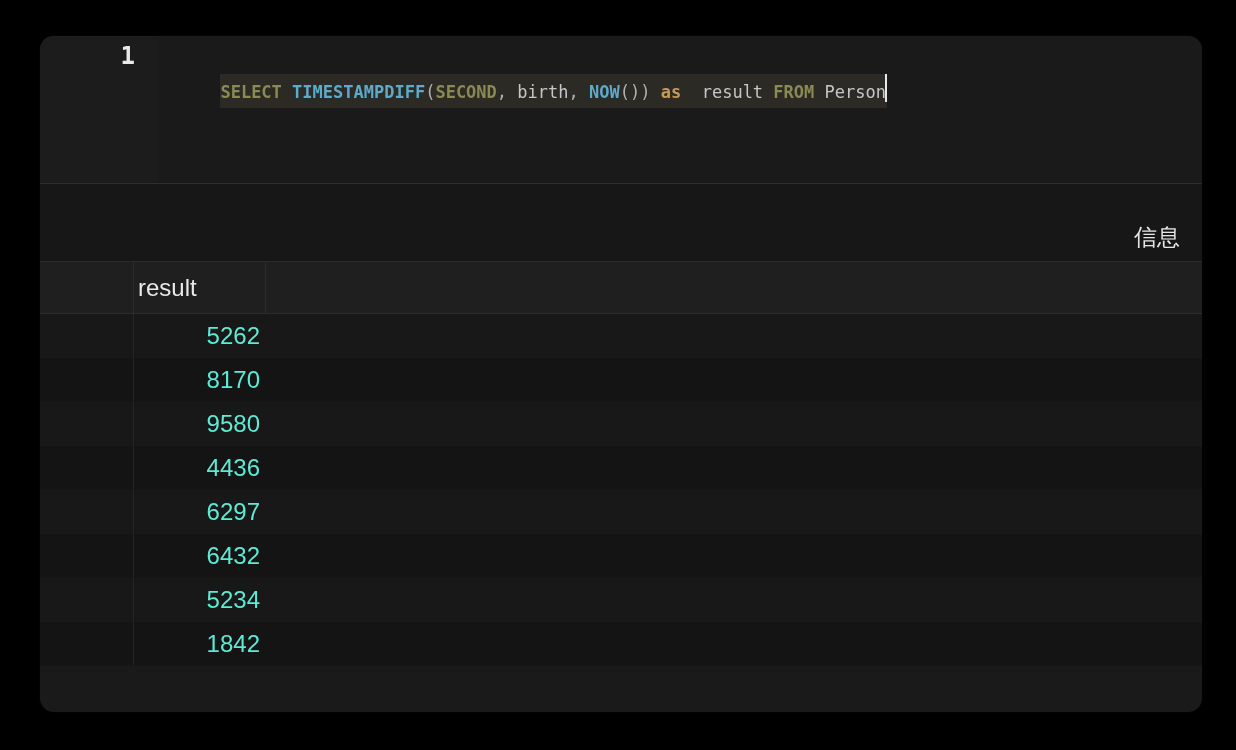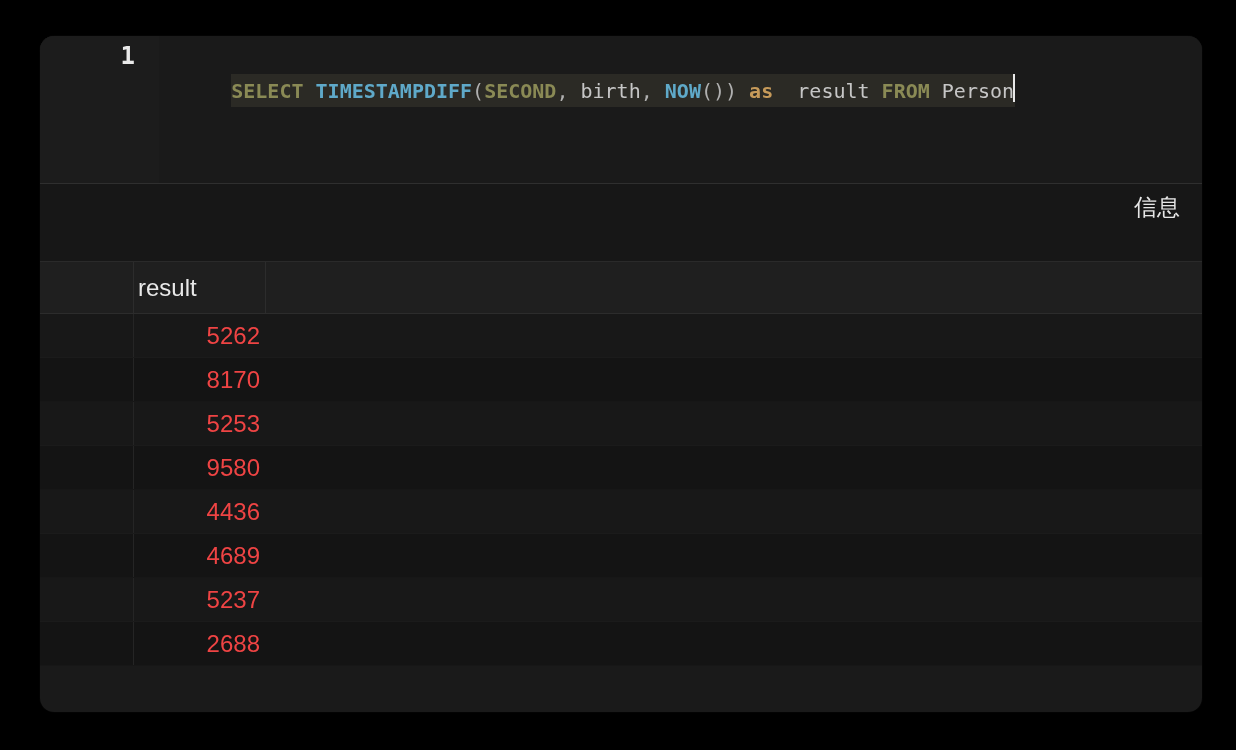--- a/index.html
+++ b/index.html
@@ -38,21 +38,21 @@
     font-size: 24px;
     font-weight: 600;
     color: #e9e9e9;
     user-select: none;
     background: #1c1c1c;
   }
   .code {
     flex: 1;
     padding-top: 6px;
     font-family: Menlo, Consolas, "DejaVu Sans Mono", monospace;
-    font-size: 20px;
+    font-size: 17px;
     line-height: 32px;
     white-space: pre;
     position: relative;
   }
   .code-line {
     position: relative;
     display: inline-block;
     background: #2b2a25; 
   }
   .tok-keyword   { color: #8a8a55; font-weight: 700; }
@@ -68,21 +68,21 @@
     background: #e8e8e8;
     vertical-align: -4px;
     margin-left: -1px;
   }
 
   
   .tabbar {
     height: 78px;
     display: flex;
     justify-content: flex-end;
-    align-items: flex-start;
+    align-items: flex-end;
     padding-right: 20px;
     border-bottom: 1px solid #2a2a2a;
     background: #171717;
   }
   .tab {
     color: #e6e6e6;
     font-size: 23px;
     padding: 8px 2px;
     cursor: pointer;
   }
@@ -107,21 +107,21 @@
   .row .rownum {
     width: 94px;
     border-right: 1px solid #252525;
     height: 100%;
   }
   .row.header .rownum { border-right: 1px solid #2c2c2c; }
   .row .cell {
     padding-left: 4px;
     width: 132px;
     text-align: left;
-    color: #ef4444;
+    color: #5eead4;
     font-size: 24px;
     font-family: "Helvetica Neue", Arial, sans-serif;
   }
   .row.header .cell {
     text-align: left;
     font-size: 24px;
     color: #e8e8e8;
     border-right: 1px solid #2c2c2c;
     height: 100%;
     display: flex;
@@ -160,37 +160,37 @@
     <div class="row">
       <div class="rownum"></div>
       <div class="cell data">5262</div>
     </div>
     <div class="row">
       <div class="rownum"></div>
       <div class="cell data">8170</div>
     </div>
     <div class="row">
       <div class="rownum"></div>
-      <div class="cell data">5253</div>
-    </div>
-    <div class="row">
-      <div class="rownum"></div>
       <div class="cell data">9580</div>
     </div>
     <div class="row">
       <div class="rownum"></div>
       <div class="cell data">4436</div>
     </div>
     <div class="row">
       <div class="rownum"></div>
-      <div class="cell data">4689</div>
+      <div class="cell data">6297</div>
     </div>
     <div class="row">
       <div class="rownum"></div>
-      <div class="cell data">5237</div>
+      <div class="cell data">6432</div>
     </div>
     <div class="row">
       <div class="rownum"></div>
-      <div class="cell data">2688</div>
+      <div class="cell data">5234</div>
+    </div>
+    <div class="row">
+      <div class="rownum"></div>
+      <div class="cell data">1842</div>
     </div>
   </div>
 
 </div>
 
 </body></html>

